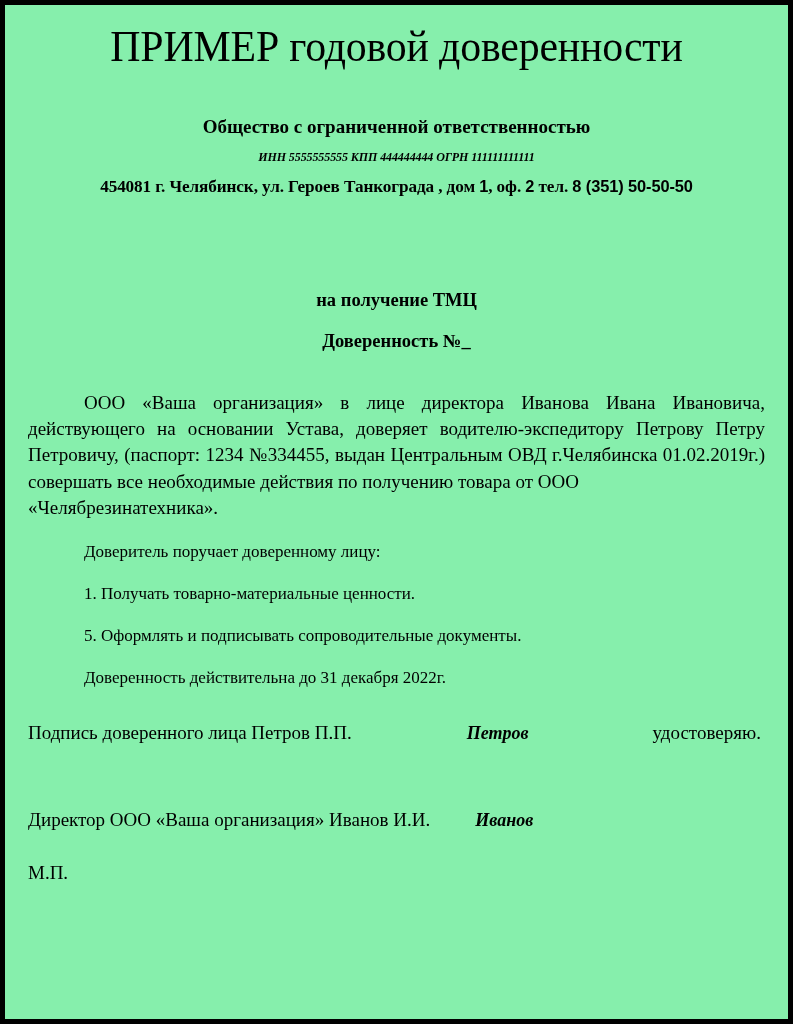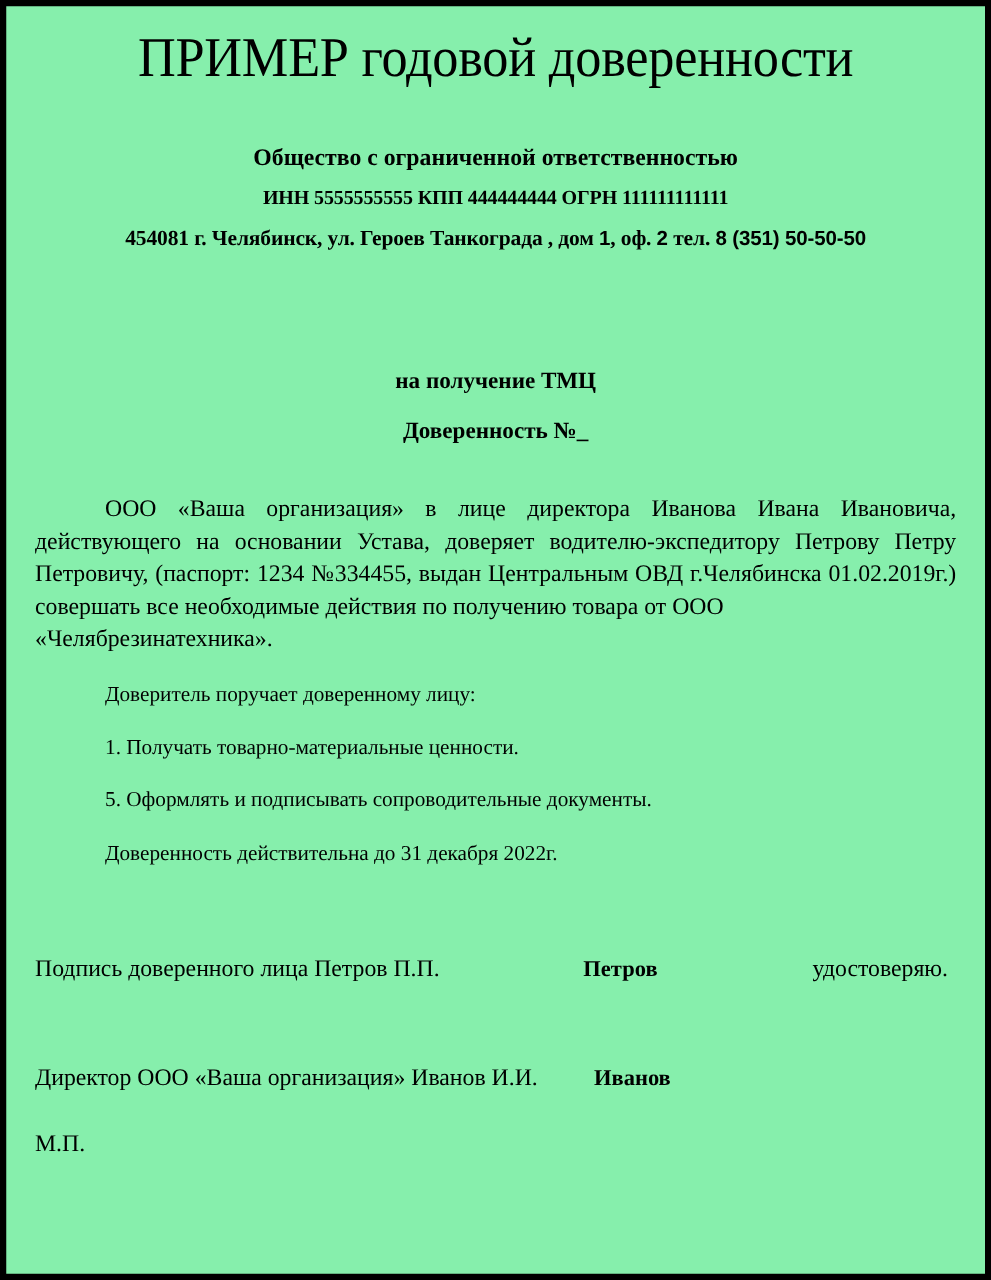--- a/index.html
+++ b/index.html
@@ -52,22 +52,23 @@
   }
   .company-line {
     font-family: "Liberation Serif", "DejaVu Serif", serif;
     font-weight: bold;
     font-size: 19px;
     line-height: 1.0;
     margin: 0 0 15px 0;
     white-space: nowrap;
   }
   .company-line.ids {
-    font-size: 16px;
+    font-size: 12px;
     letter-spacing: -0.1px;
+    font-style: italic;
   }
   .company-line.address {
     font-size: 17.2px;
     letter-spacing: -0.1px;
   }
   .sans-bold {
     font-family: "Liberation Sans", "DejaVu Sans", sans-serif;
     font-weight: bold;
     font-size: 16.4px;
   }
@@ -113,32 +114,33 @@
 
   .sub-para {
     font-size: 17px;
     line-height: 1.37;
     margin: 19px 0 0 0;
     padding-left: 56px;
   }
 
   
   .sig-block {
-    margin-top: 71px;
+    margin-top: 32px;
     padding: 0 6px;
     font-size: 19px;
   }
   .sig-row {
     display: flex;
     align-items: baseline;
     white-space: nowrap;
     margin-bottom: 0;
   }
   .sig-row .sig-label { }
   .sig-name {
+    font-style: italic;
     font-weight: bold;
     font-size: 18px;
   }
   .gap-a { display: inline-block; width: 115px; }
   .gap-b { display: inline-block; width: 124px; }
   .gap-c { display: inline-block; width: 45px; }
 
   .sig-row.second { margin-top: 65px; }
   .mp-line { margin-top: 31px; font-size: 19px; }
 </style>

